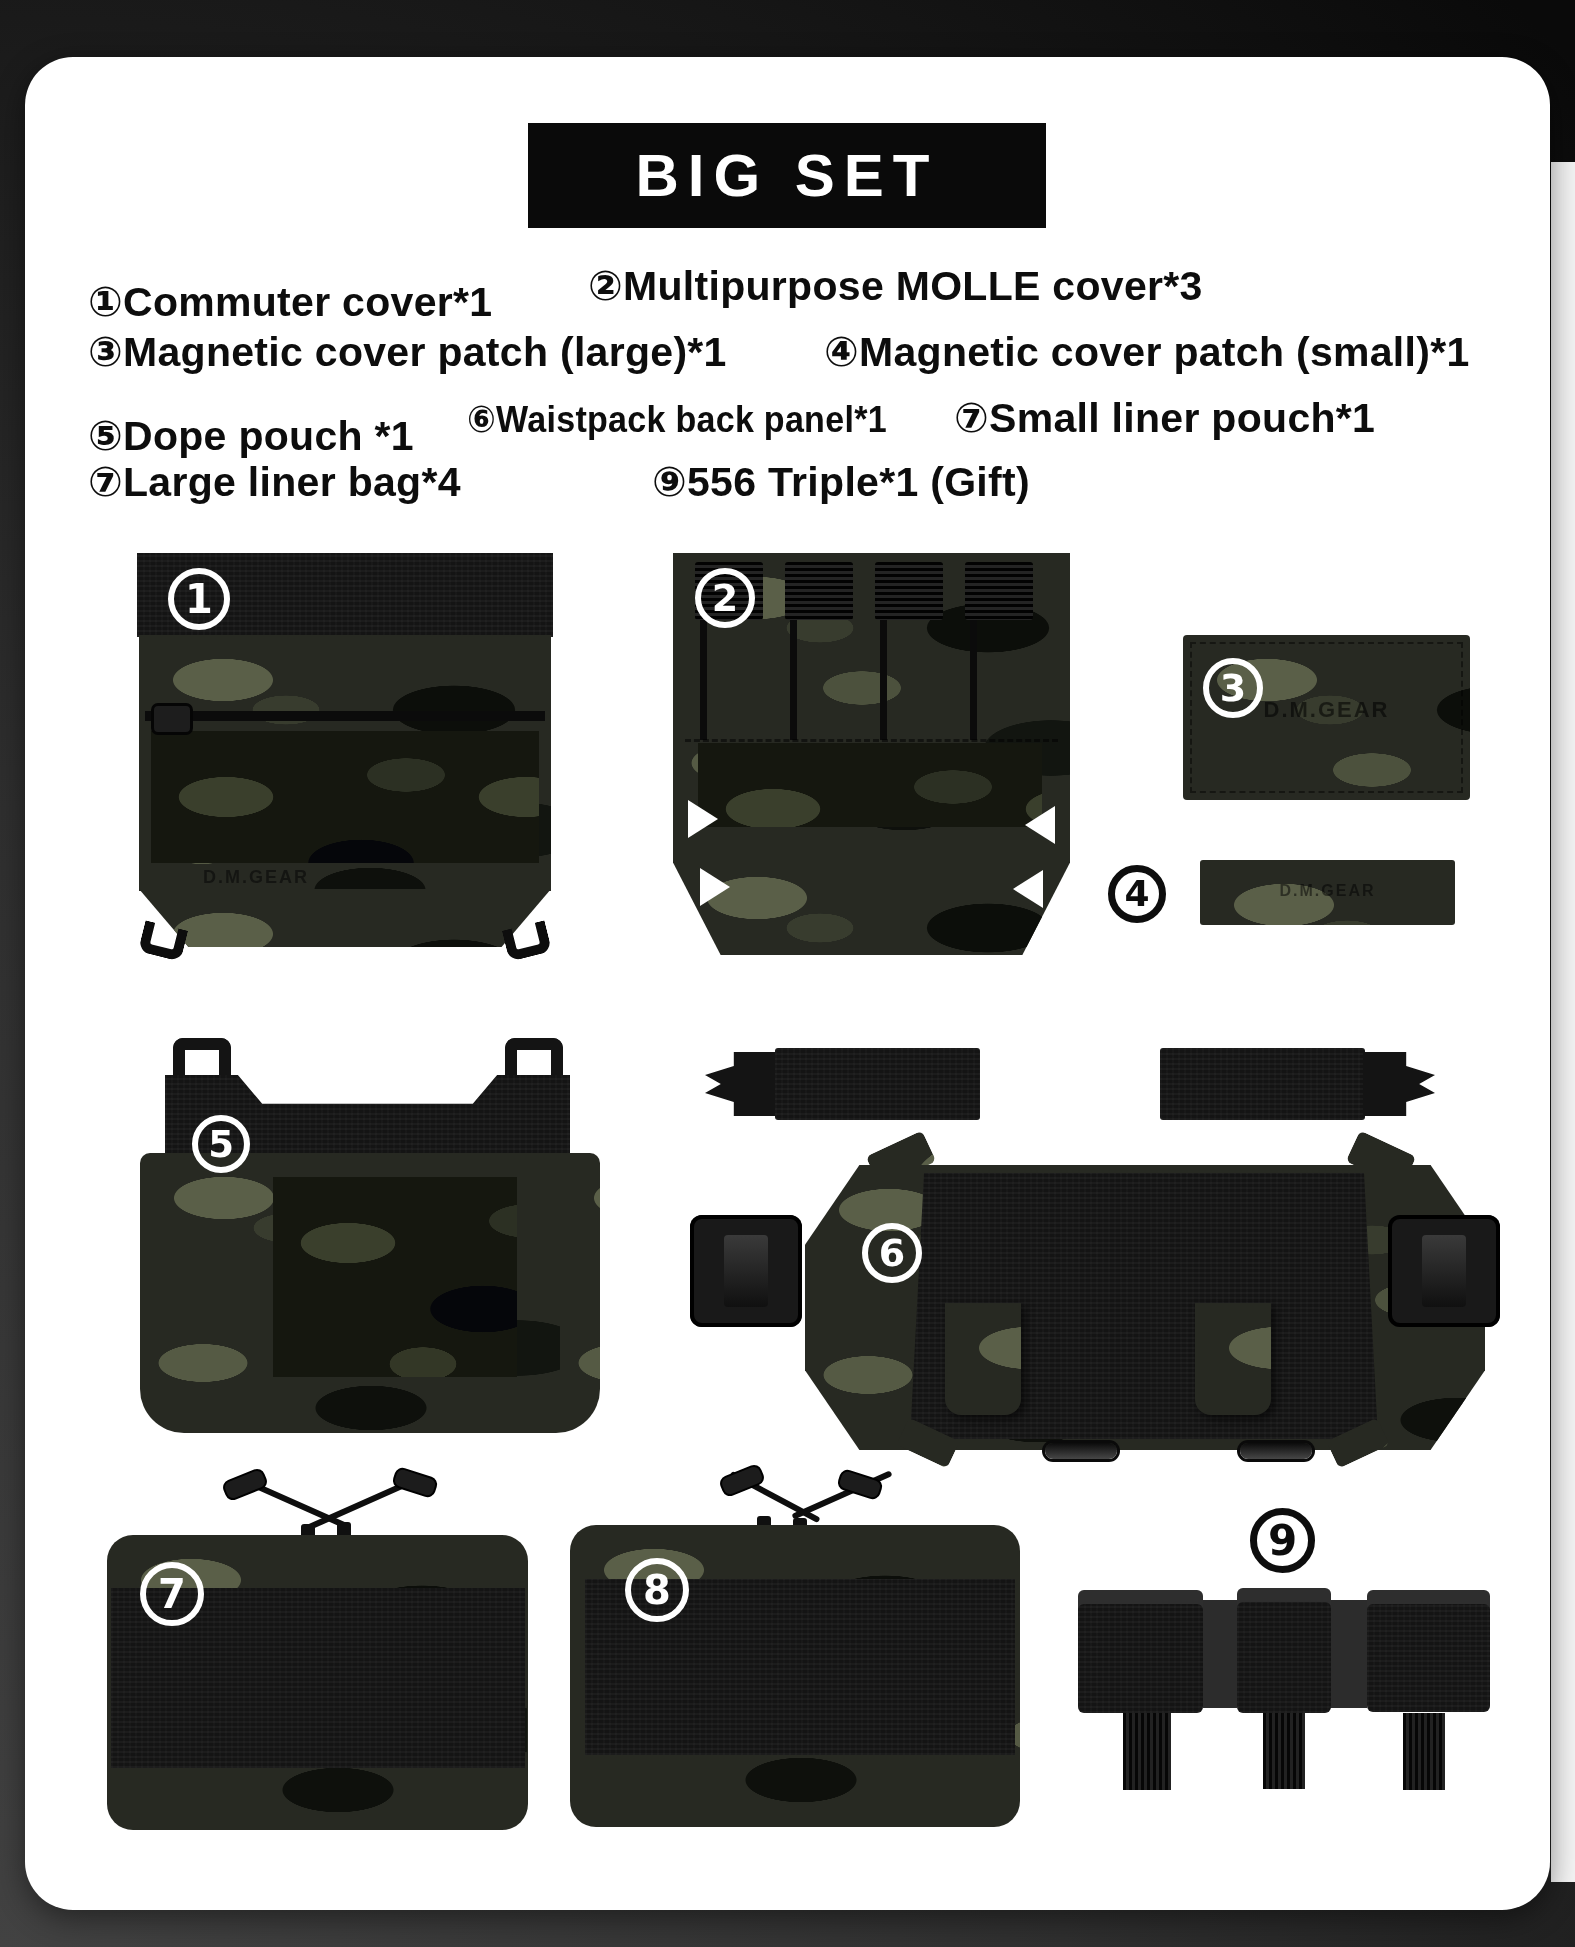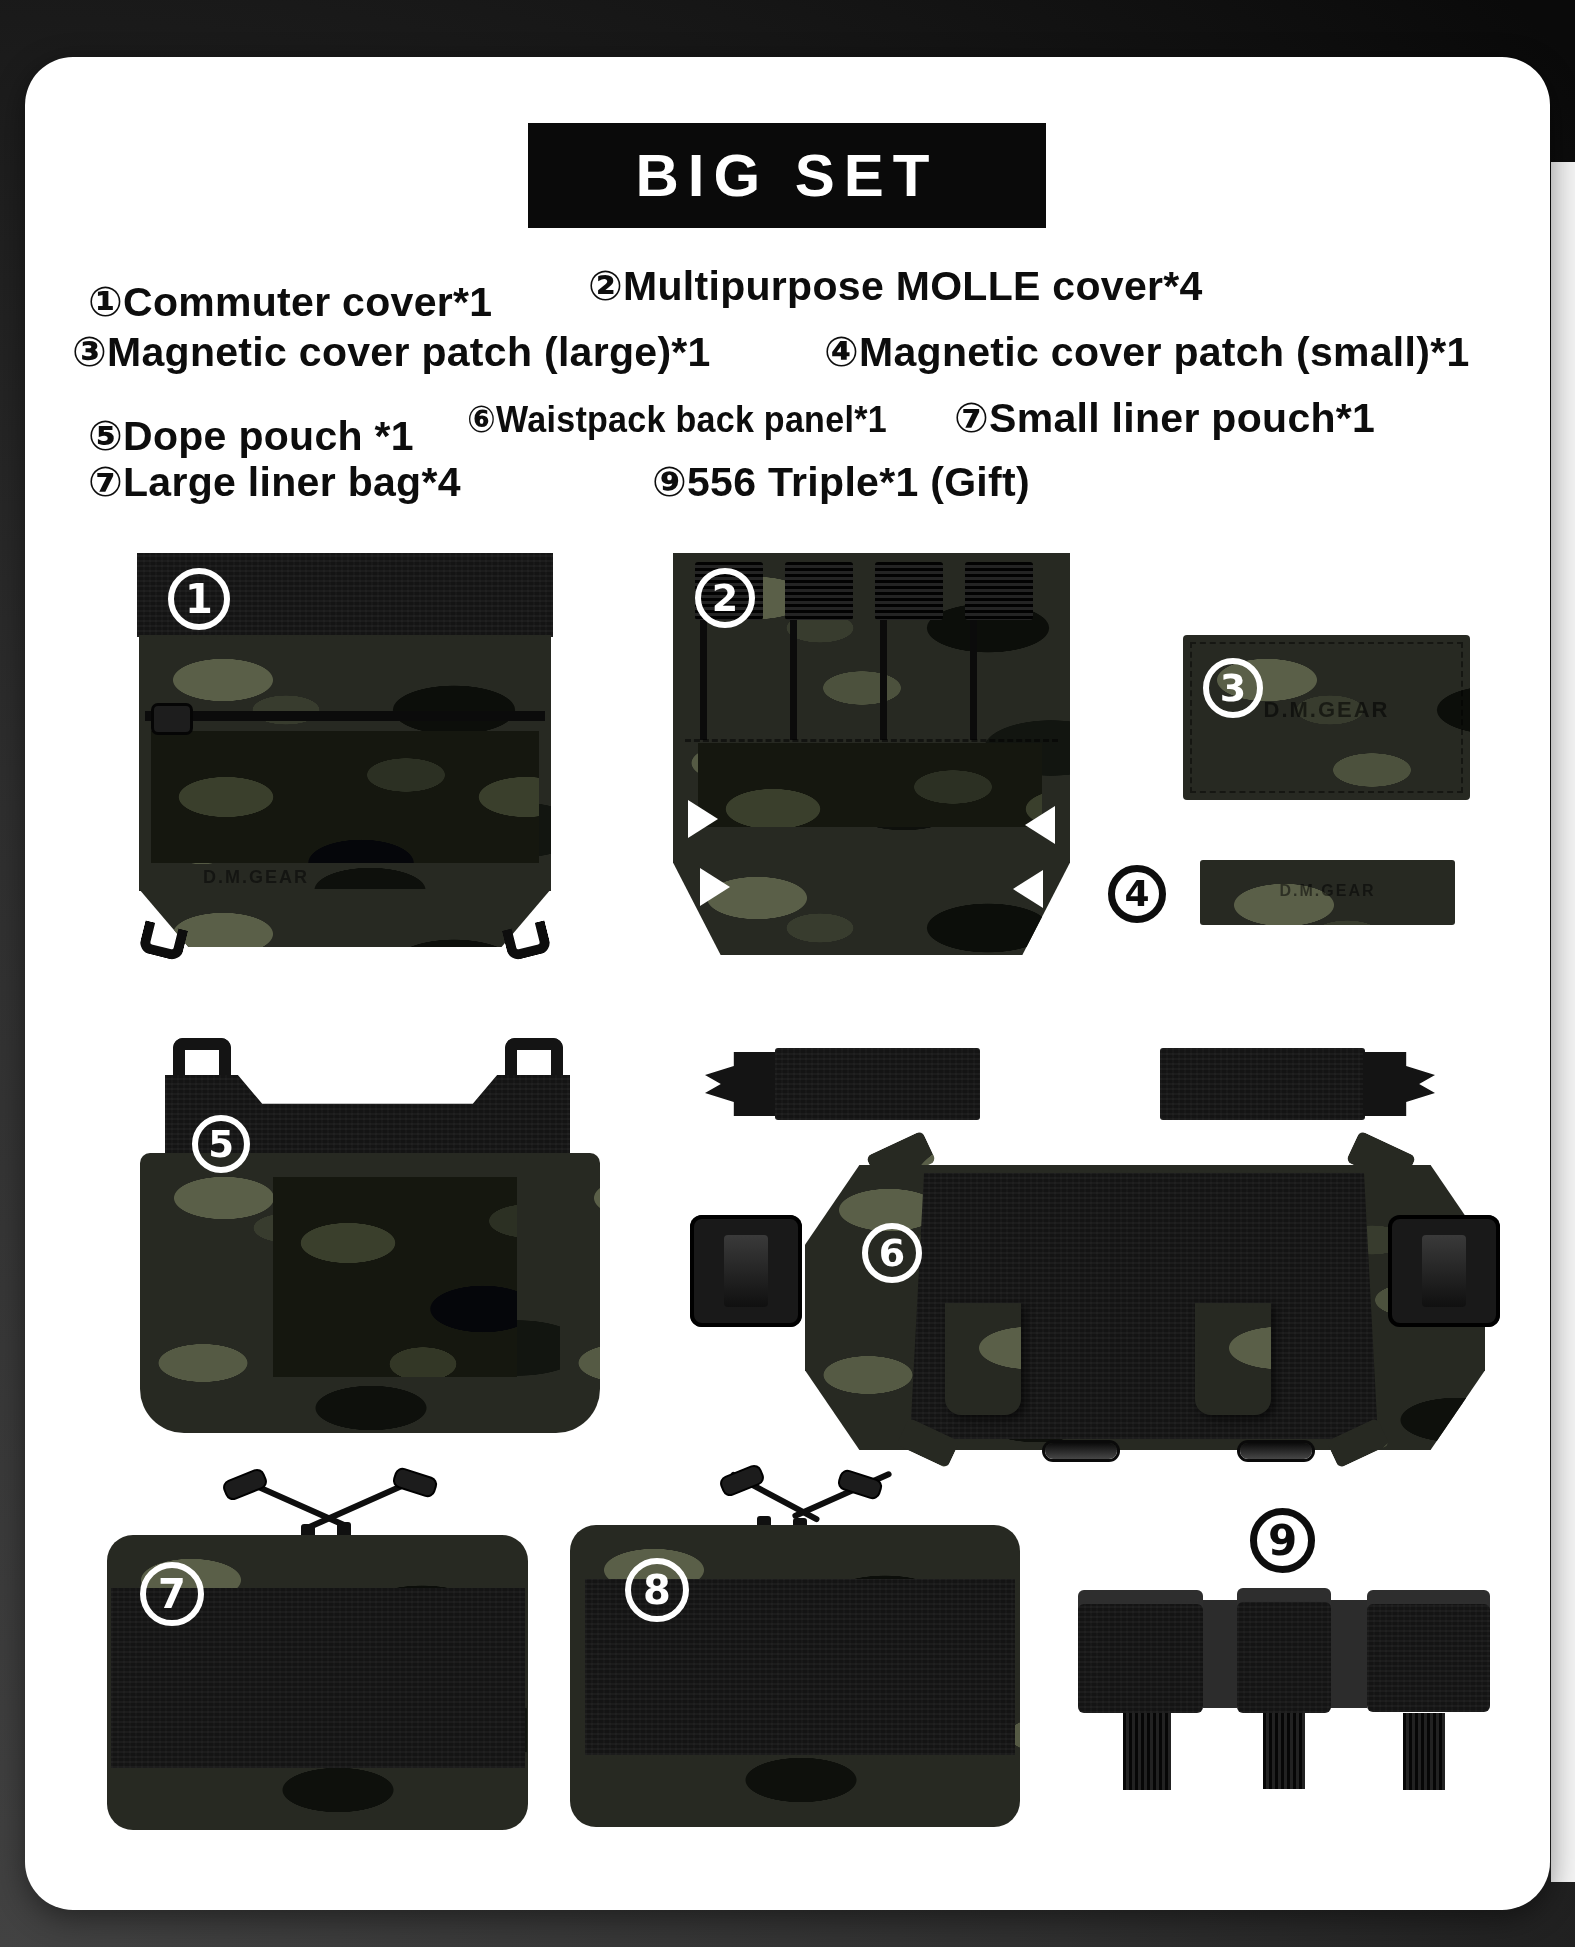--- a/index.html
+++ b/index.html
@@ -83,22 +83,22 @@
 <body>
 
 <div id="right-strip" class="abs"></div>
 <div id="card" class="abs"></div>
 
 <div id="banner" class="abs">
   <span>BIG SET</span>
 </div>
 
 <div class="seg" style="left:88px;top:262px;margin-top:16px;">①Commuter cover*1</div>
-<div class="seg" style="left:588px;top:262px;">②Multipurpose MOLLE cover*4</div>
-<div class="seg" style="left:72px;top:328px;text-align:right;">③Magnetic cover patch (large)*1</div>
+<div class="seg" style="left:588px;top:262px;">②Multipurpose MOLLE cover*3</div>
+<div class="seg" style="left:88px;top:328px;text-align:right;">③Magnetic cover patch (large)*1</div>
 <div class="seg" style="left:824px;top:328px;">④Magnetic cover patch (small)*1</div>
 <div class="seg" style="left:88px;top:412px;">⑤Dope pouch *1</div>
 <div class="seg cond" style="left:467px;top:398px;">⑥Waistpack back panel*1</div>
 <div class="seg" style="left:954px;top:394px;">⑦Small liner pouch*1</div>
 <div class="seg" style="left:88px;top:458px;">⑦Large liner bag*4</div>
 <div class="seg" style="left:652px;top:458px;">⑨556 Triple*1 (Gift)</div>
 
 <div class="abs" style="left:137px;top:553px;width:416px;height:420px;">
   <div class="abs velcro" style="left:0;top:0;width:416px;height:84px;"></div>
   <div class="abs camo" style="left:2px;top:82px;width:412px;height:256px;"></div>

